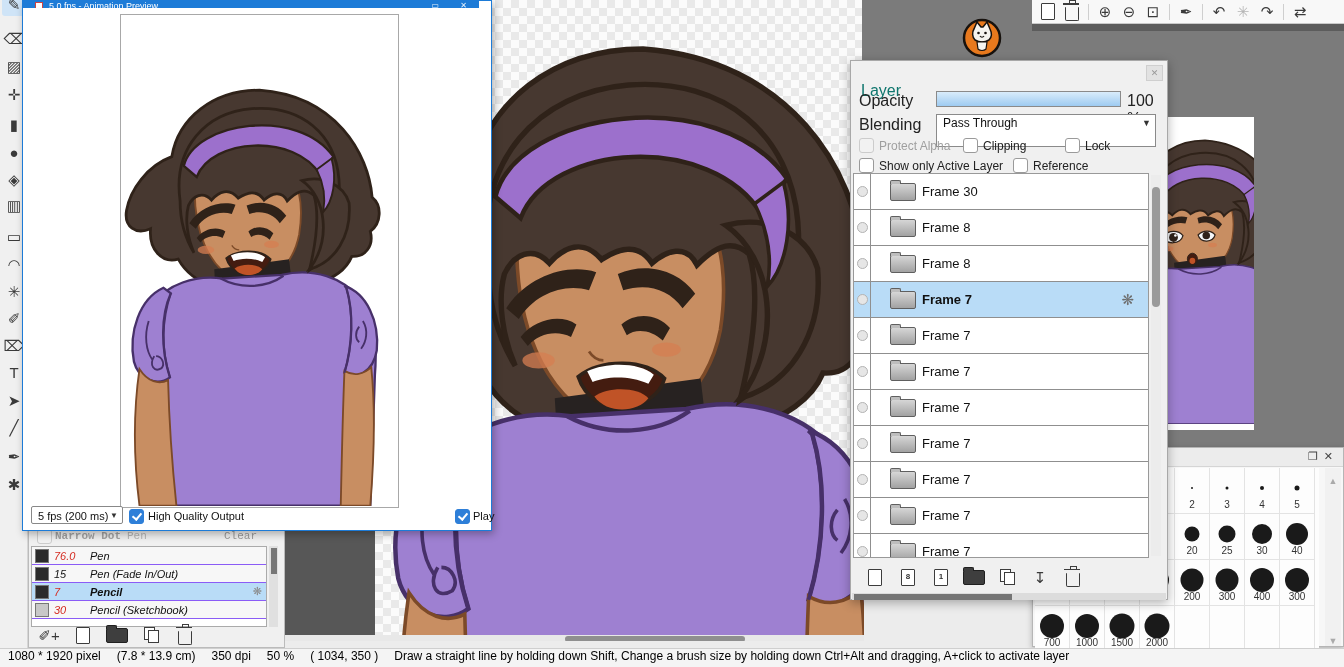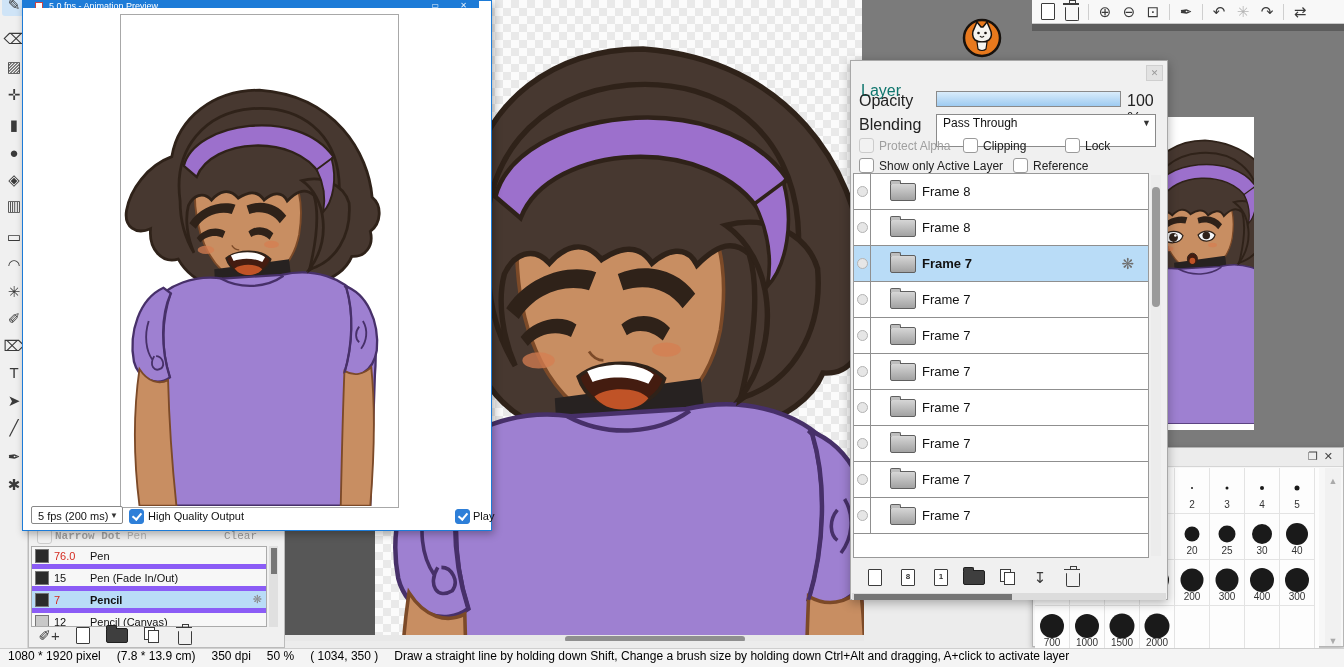--- a/index.html
+++ b/index.html
@@ -48,21 +48,21 @@
   .szcell .lbl{position:absolute;left:0;right:0;top:31px;text-align:center;font-size:10px;color:#333;}
   #size-scroll{position:absolute;right:2px;top:20px;width:16px;height:178px;background:#f1f1f1;color:#aaa;font-size:9px;text-align:center;}
   
   #tool-col{left:0;top:0;width:28px;height:648px;background:#f0f0f0;border-right:1px solid #d6d6d6;box-sizing:border-box;}
   .ltool{position:absolute;left:2px;width:24px;height:24px;display:flex;align-items:center;justify-content:center;cursor:pointer;border-radius:3px;}
   .ltool.sel{background:#cfe4f7;}
   
   #brush-panel{left:28px;top:526px;width:257px;height:122px;background:#f0f0f0;border:1px solid #bbb;box-sizing:border-box;}
   #brush-head{position:absolute;left:0;top:1px;right:0;height:17px;font-size:11px;color:#a2a2a2;font-family:Liberation Mono, monospace;}
   #brush-list{position:absolute;left:2px;top:19px;width:236px;height:81px;background:#fff;border:1px solid #aaa;overflow:hidden;box-sizing:border-box;}
-  .brow{position:relative;height:17px;border-bottom:5px solid #8b5cf6;background:#f7f7f7;font-size:11px;color:#111;cursor:pointer;}
+  .brow{position:relative;height:17px;border-bottom:1px solid #8b5cf6;background:#f7f7f7;font-size:11px;color:#111;cursor:pointer;font-style:italic;}
   .brow.sel{background:var(--selblue);}
   .brow .sw{position:absolute;left:3px;top:2px;width:12px;height:12px;border:1px solid #777;}
   .brow .num{position:absolute;left:18px;top:2.5px;width:28px;text-align:left;padding-left:4px;}
   .brow .num.red{color:#d42b20;}
   .brow .bname{position:absolute;left:58px;top:2.5px;}
   .brow.sel .bname{font-weight:bold;}
   .brow .gear{position:absolute;right:4px;top:2px;color:#8a8a8a;font-size:11px;}
   #brush-scroll{position:absolute;left:240px;top:19px;width:9px;height:81px;background:#e0e0e0;}
   #brush-scroll .thumb{position:absolute;left:1.5px;top:2px;width:6px;height:26px;background:#777;}
   #brush-tools{position:absolute;left:0;bottom:2px;right:0;height:20px;display:flex;align-items:center;padding-left:8px;gap:10px;}
@@ -411,25 +411,20 @@
           <span class="bname">Pen (Fade In/Out)</span>
         </div>
         <div class="brow sel">
           <span class="sw" style="background: rgb(43, 43, 43);"></span>
           <span class="num red">7</span>
           <span class="bname">Pencil</span>
           <span class="gear">❋</span>
         </div>
         <div class="brow">
           <span class="sw" style="background: rgb(200, 200, 200);"></span>
-          <span class="num">12</span>
-          <span class="bname">Pencil (Canvas)</span>
-        </div>
-        <div class="brow">
-          <span class="sw" style="background: rgb(200, 200, 200);"></span>
           <span class="num red">30</span>
           <span class="bname">Pencil (Sketchbook)</span>
         </div>
       </div>
     <div id="brush-scroll">
         <div class="thumb"></div>
       </div>
     <div id="brush-tools">
         <span class="tbtn">
           <span class="glyph">✐+</span>
@@ -476,20 +471,27 @@
     <div class="cbwrap" style="left:162px;top:97px">
         <span class="cb"></span>
         <span>Reference</span>
       </div>
     <div id="layer-list">
         <div class="lrow">
           <div class="lgut">
             <span class="vdot"></span>
           </div>
           <span class="folder-ico"></span>
+          <span class="lname">Frame 30</span>
+        </div>
+        <div class="lrow">
+          <div class="lgut">
+            <span class="vdot"></span>
+          </div>
+          <span class="folder-ico"></span>
           <span class="lname">Frame 8</span>
         </div>
         <div class="lrow">
           <div class="lgut">
             <span class="vdot"></span>
           </div>
           <span class="folder-ico"></span>
           <span class="lname">Frame 8</span>
         </div>
         <div class="lrow sel">

